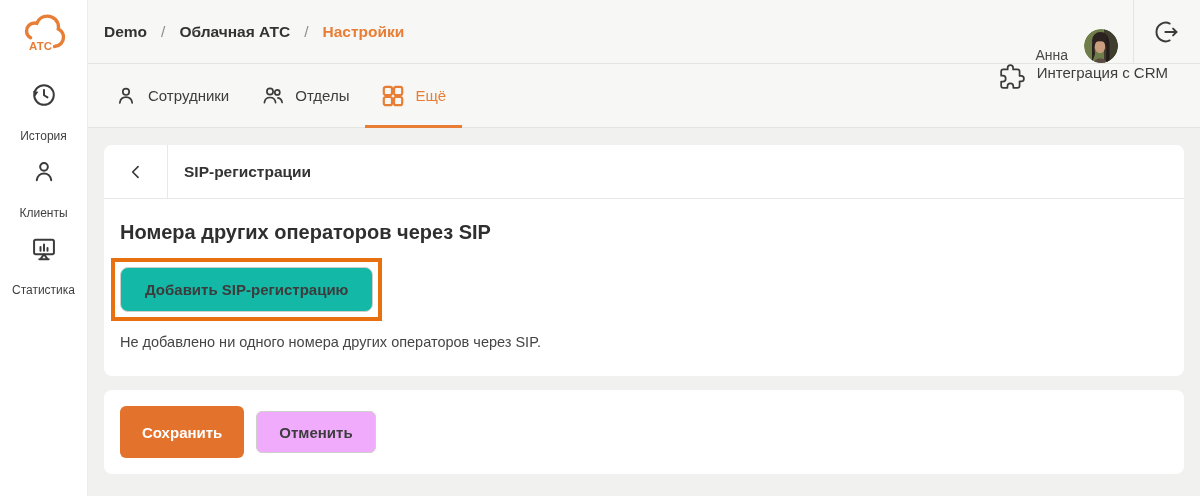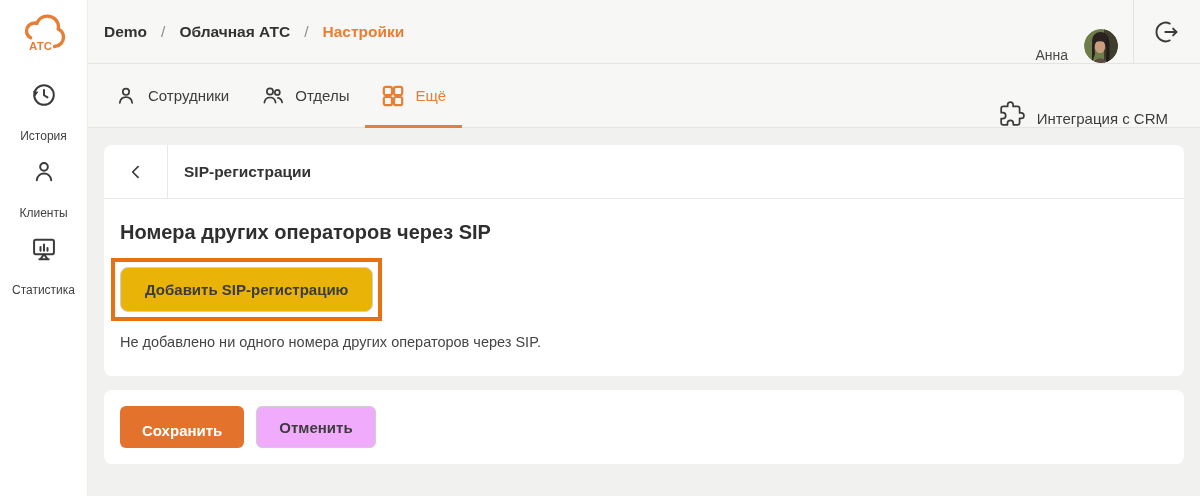--- a/index.html
+++ b/index.html
@@ -59,21 +59,21 @@
     font-size:15px;color:#3d3d3d;position:relative;
   }
   .tab svg{stroke:#3b3b3b;}
   .tab.active{color:var(--brandOrange);}
   .tab.active svg{stroke:var(--brandOrange);}
   .tab.active::after{
     content:"";position:absolute;left:0;right:0;bottom:-1px;height:3px;
     background:var(--brandOrange);
   }
   .crm-link{
-    margin-left:auto;display:flex;align-items:flex-end;gap:12px;
+    margin-left:auto;display:flex;align-items:flex-start;gap:12px;
     padding-right:32px;font-size:15px;color:#3d3d3d;cursor:pointer;
   }
   
   .content{
     flex:1;background:var(--pageBg);padding:17px 16px 0 16px;
     display:flex;flex-direction:column;gap:14px;min-height:0;
   }
   .card{background:var(--cardBg);border-radius:8px;}
   .panel-header{height:54px;display:flex;align-items:stretch;border-bottom:1px solid #e8e8e6;}
   .back-cell{
@@ -81,27 +81,27 @@
     border-right:1px solid #e8e8e6;cursor:pointer;border-radius:8px 0 0 0;
   }
   .panel-title{display:flex;align-items:center;padding-left:16px;font-size:15.5px;font-weight:700;color:#333;}
   .panel-body{padding:22px 16px 26px 16px;}
   .panel-heading{font-size:20px;font-weight:700;color:#2f2f2f;margin-bottom:14px;}
   .highlight-box{
     display:inline-block;border:4px solid var(--highlightOrange);
     padding:5px;margin-left:-9px;
   }
   .btn-add{
-    height:45px;padding:0 24px;background:#eab308;border:1px solid #cfcfcd;border-radius:8px;
+    height:45px;padding:0 24px;background:#14b8a6;border:1px solid #cfcfcd;border-radius:8px;
     font-family:inherit;font-size:15px;font-weight:600;color:#3c3c3c;cursor:pointer;display:block;
   }
   .empty-note{margin-top:13px;font-size:14.5px;color:#454545;}
   .actions-card{padding:16px;display:flex;gap:12px;align-items:center;}
   .btn-save{
-    height:42px;padding:16px 22px;background:var(--deepOrange);color:#fff;border:none;border-radius:6px;
+    height:52px;padding:16px 22px;background:var(--deepOrange);color:#fff;border:none;border-radius:6px;
     font-family:inherit;font-size:15px;font-weight:600;cursor:pointer;
   }
   .btn-cancel{
     height:42px;padding:0 22px;background:#f0abfc;color:#3c3c3c;border:1px solid #cfcfcd;border-radius:6px;
     font-family:inherit;font-size:15px;font-weight:600;cursor:pointer;
   }
   svg{display:block;}
 </style>
 </head>
 <body>

